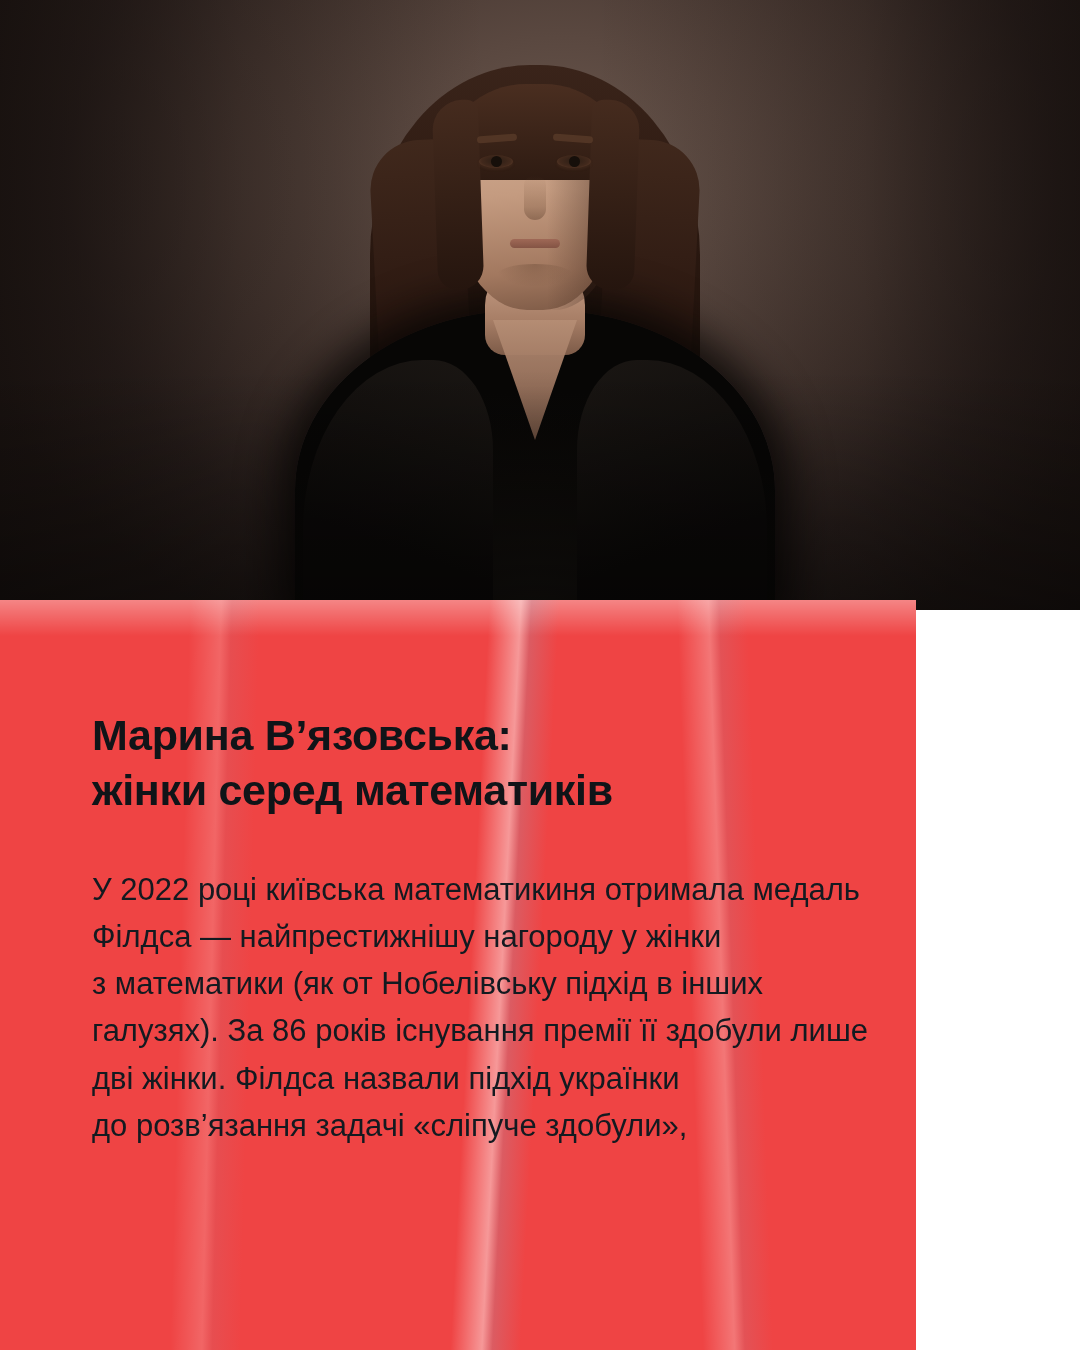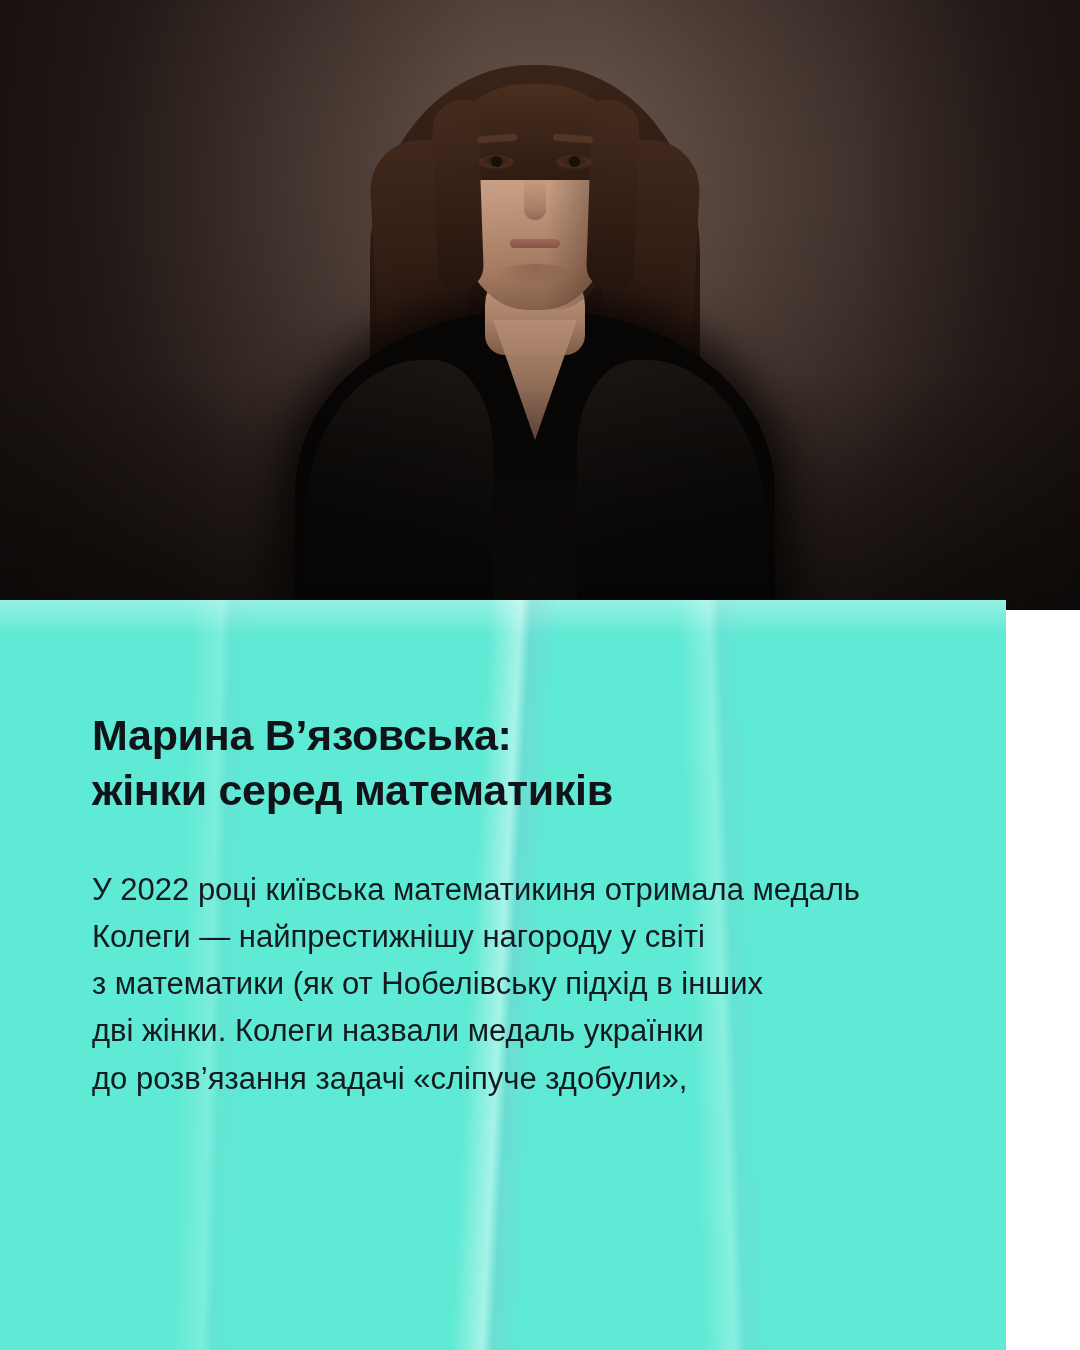--- a/index.html
+++ b/index.html
@@ -252,23 +252,23 @@
     width: 76px; height: 22px;
     background: radial-gradient(ellipse at 50% 0%, rgba(110,78,58,0.45) 0%, rgba(110,78,58,0) 75%);
     border-radius: 50%;
   }
 
   
   .panel {
     position: absolute;
     left: 0;
     top: 600px;
-    width: 1006px;
+    width: 916px;
     height: 750px;
-    background: #5eead4;
+    background: #ef4444;
     overflow: hidden;
   }
   
   .crease {
     position: absolute;
     top: 0; bottom: 0;
     width: 70px;
     background: linear-gradient(90deg, rgba(255,255,255,0) 0%, rgba(255,255,255,0.45) 45%, rgba(150,175,205,0.22) 60%, rgba(255,255,255,0) 100%);
     pointer-events: none;
   }
@@ -358,21 +358,22 @@
     <div class="crease c2"></div>
 
     <div class="panel-inner">
       <h1 class="headline">
         <span class="l1">Марина В’язовська:</span>
         <span class="l2">жінки серед математиків</span>
       </h1>
 
       <p class="body-copy">
         <span class="line">У 2022 році київська математикиня отримала медаль</span>
-        <span class="line">Колеги — найпрестижнішу нагороду у світі</span>
+        <span class="line">Філдса — найпрестижнішу нагороду у жінки</span>
         <span class="line">з математики (як от Нобелівську підхід в інших</span>
-        <span class="line">дві жінки. Колеги назвали медаль українки</span>
+        <span class="line">галузях). За 86 років існування премії її здобули лише</span>
+        <span class="line">дві жінки. Філдса назвали підхід українки</span>
         <span class="line">до розв’язання задачі «сліпуче здобули»,</span>
       </p>
     </div>
   </div>
 
 </div>
 
 </body></html>

